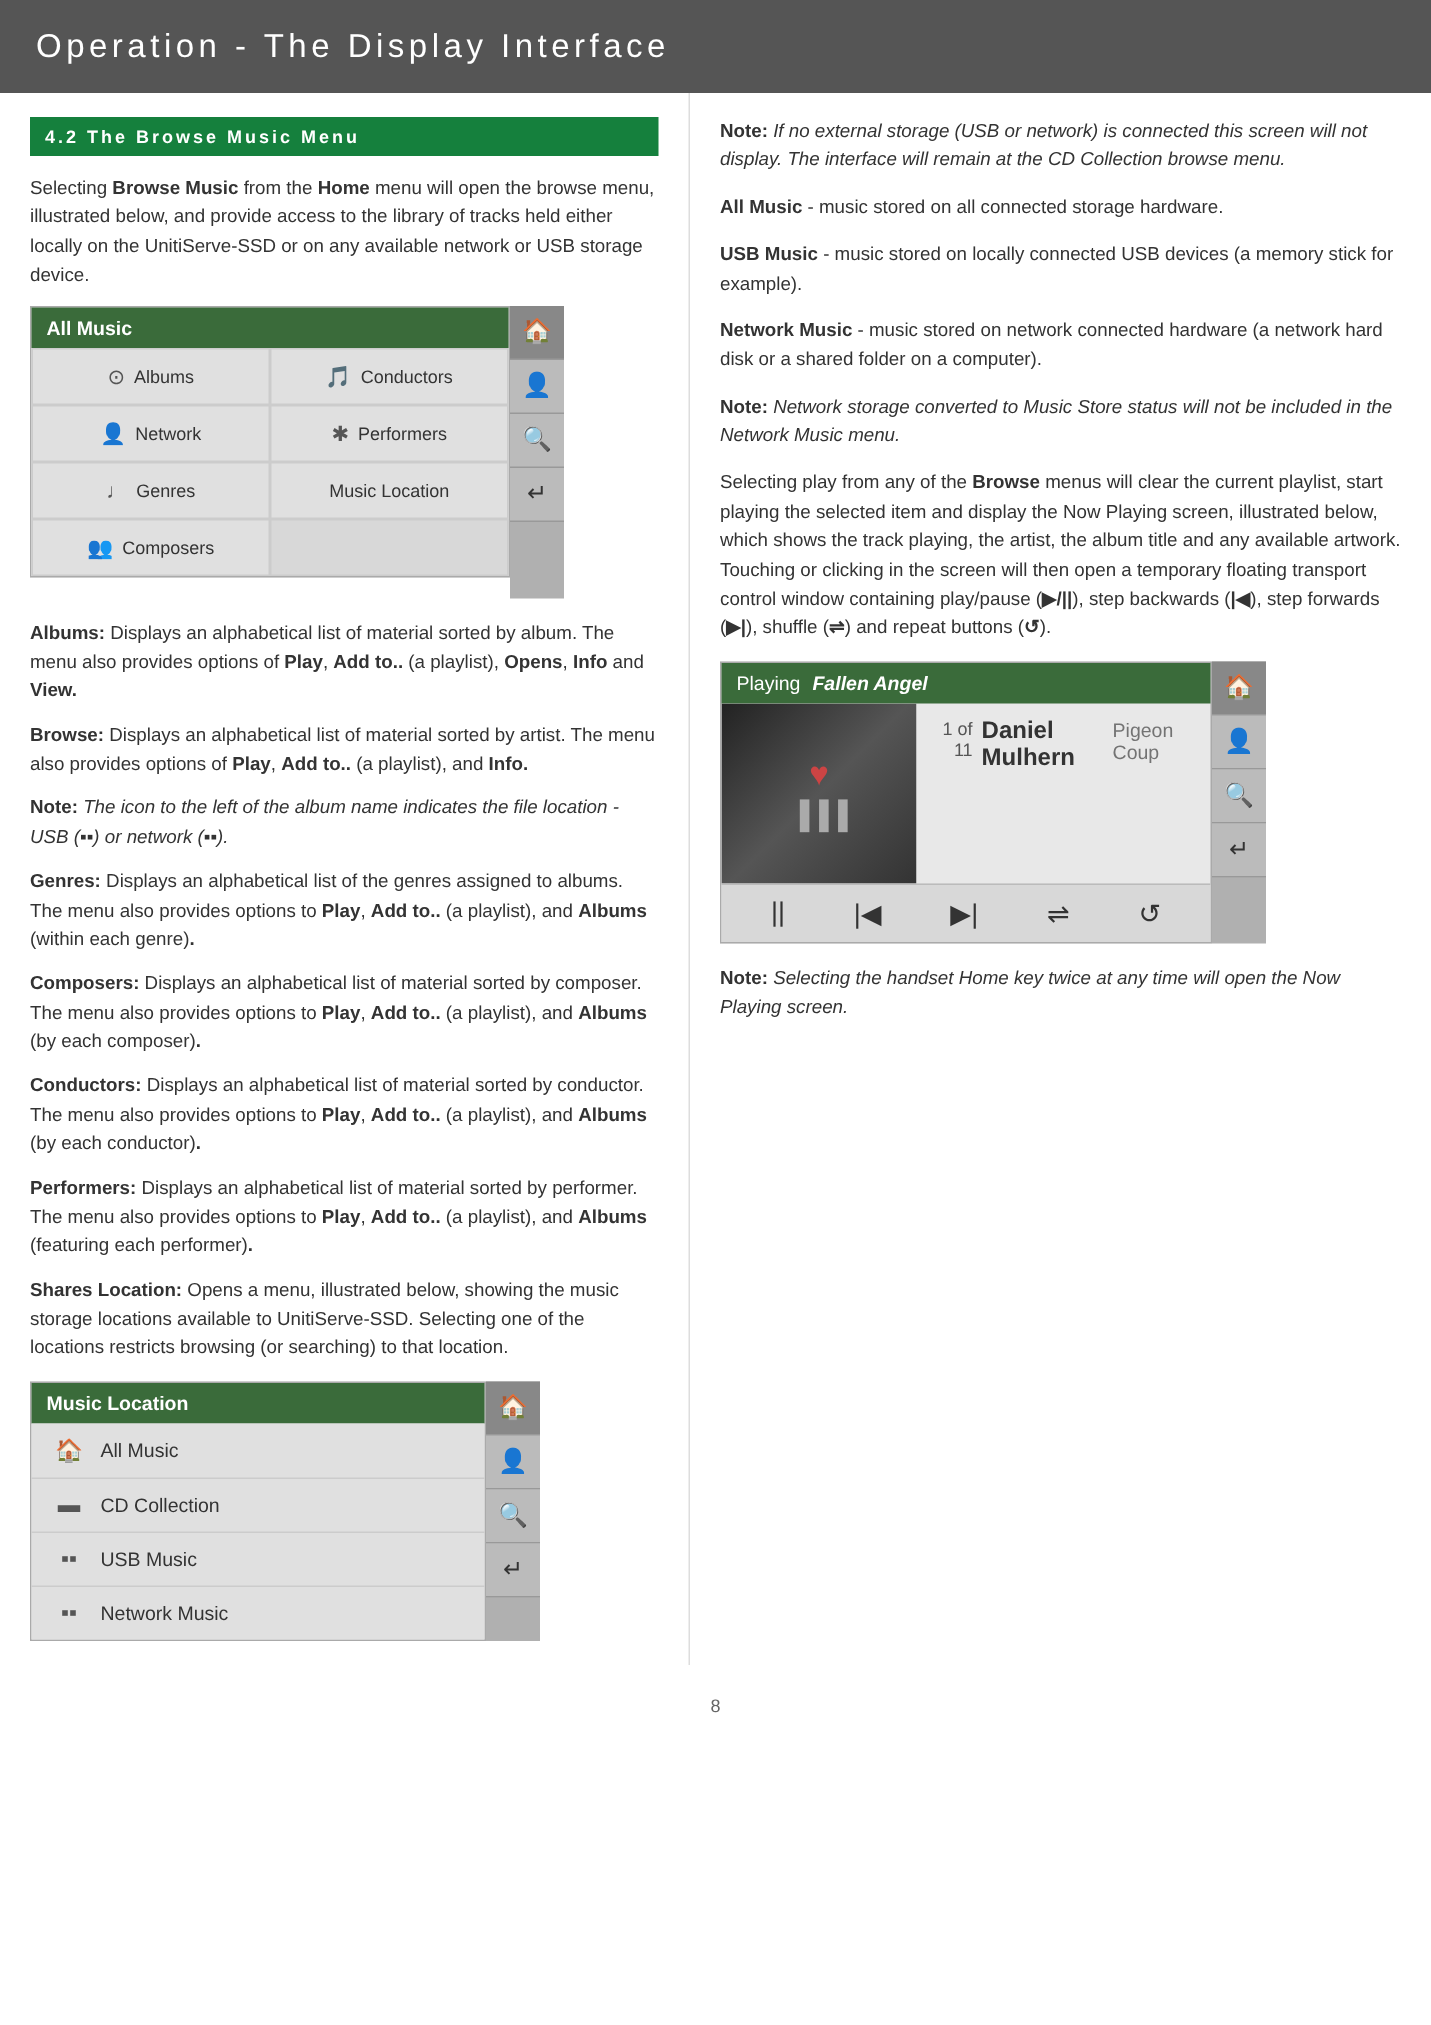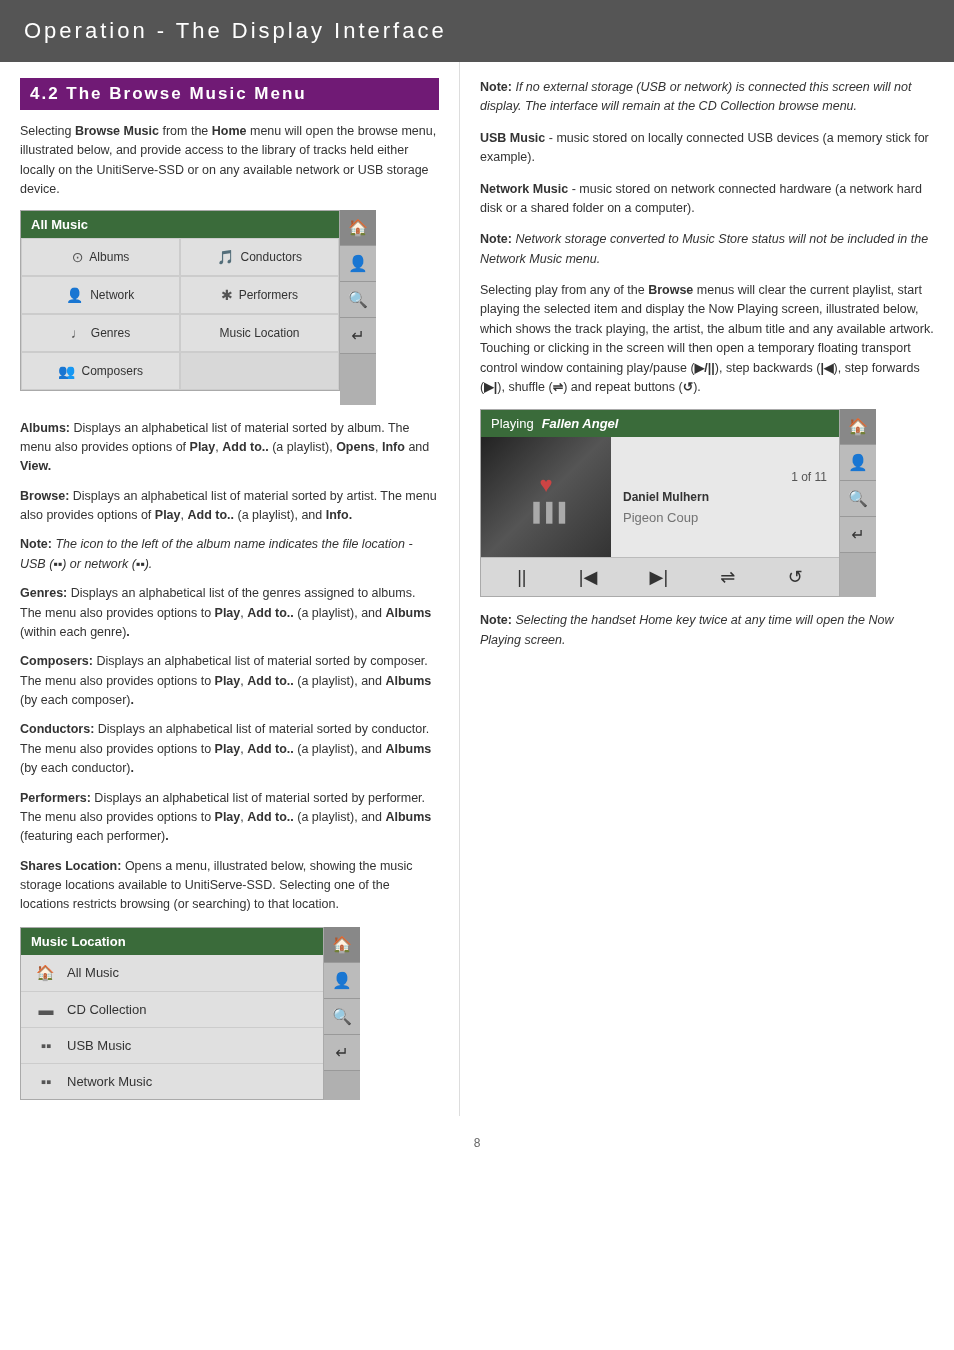--- a/index.html
+++ b/index.html
@@ -33,23 +33,23 @@
       padding: 16px 20px;
       border-right: 1px solid #ddd;
     }
 
     .right-col {
       flex: 1;
       padding: 16px 20px;
     }
 
     .section-heading {
-      background: #701a75;
-      color: #fff;
-      font-size: 17px;
+      background: #15803d;
+      color: #fff;
+      font-size: 12px;
       font-weight: bold;
       letter-spacing: 2px;
       padding: 6px 10px;
       margin-bottom: 12px;
     }
 
     .body-text {
       font-size: 12.5px;
       line-height: 1.55;
       margin-bottom: 10px;
@@ -216,34 +216,34 @@
     }
 
     .artwork-bars {
       color: #aaa;
       font-size: 18px;
     }
 
     .playing-info {
       flex: 1;
       display: flex;
-      flex-direction: column;
+      flex-direction: row;
       justify-content: center;
       padding: 10px 12px;
       gap: 6px;
     }
 
     .playing-track-num {
       font-size: 12px;
       color: #555;
       text-align: right;
     }
 
     .playing-artist {
-      font-size: 12px;
+      font-size: 16px;
       font-weight: bold;
       color: #333;
     }
 
     .playing-album {
       font-size: 13px;
       color: #737373;
     }
 
     .playing-controls {
@@ -477,39 +477,42 @@
     </div>
 
   </div>
 
   <div class="right-col">
 
     <div class="right-note">
       <b>Note:</b> <i>If no external storage (USB or network) is connected this screen will not display. The interface will remain at the CD Collection browse menu.</i>
     </div>
 
+    <div class="right-note">
+      <b>All Music</b> - music stored on all connected storage hardware.
+    </div>
 
 
     <div class="right-note">
       <b>USB Music</b> - music stored on locally connected USB devices (a memory stick for example).
     </div>
 
     <div class="right-note">
       <b>Network Music</b> - music stored on network connected hardware (a network hard disk or a shared folder on a computer).
     </div>
 
     <div class="right-note">
       <b>Note:</b> <i>Network storage converted to Music Store status will not be included in the Network Music menu.</i>
     </div>
 
     <div class="right-note">
       Selecting play from any of the <b>Browse</b> menus will clear the current playlist, start playing the selected item and display the Now Playing screen, illustrated below, which shows the track playing, the artist, the album title and any available artwork. Touching or clicking in the screen will then open a temporary floating transport control window containing play/pause (<b>▶/||</b>), step backwards (<b>|◀</b>), step forwards (<b>▶|</b>), shuffle (<b>⇌</b>) and repeat buttons (<b>↺</b>).
     </div>
 
-    <div style="display:flex; flex-direction:row; width:396px; margin-bottom:14px;">
+    <div style="display:flex; flex-direction:row; width:364px; margin-bottom:14px;">
       <div class="playing-box" style="flex:1;">
         <div class="playing-header">
           <span class="playing-word">Playing</span>
           <span class="playing-title">Fallen Angel</span>
         </div>
         <div class="playing-content">
           <div class="playing-artwork">
             <div class="artwork-placeholder">
               <span class="artwork-heart">♥</span>
               <span class="artwork-bars">▐▐▐</span>

